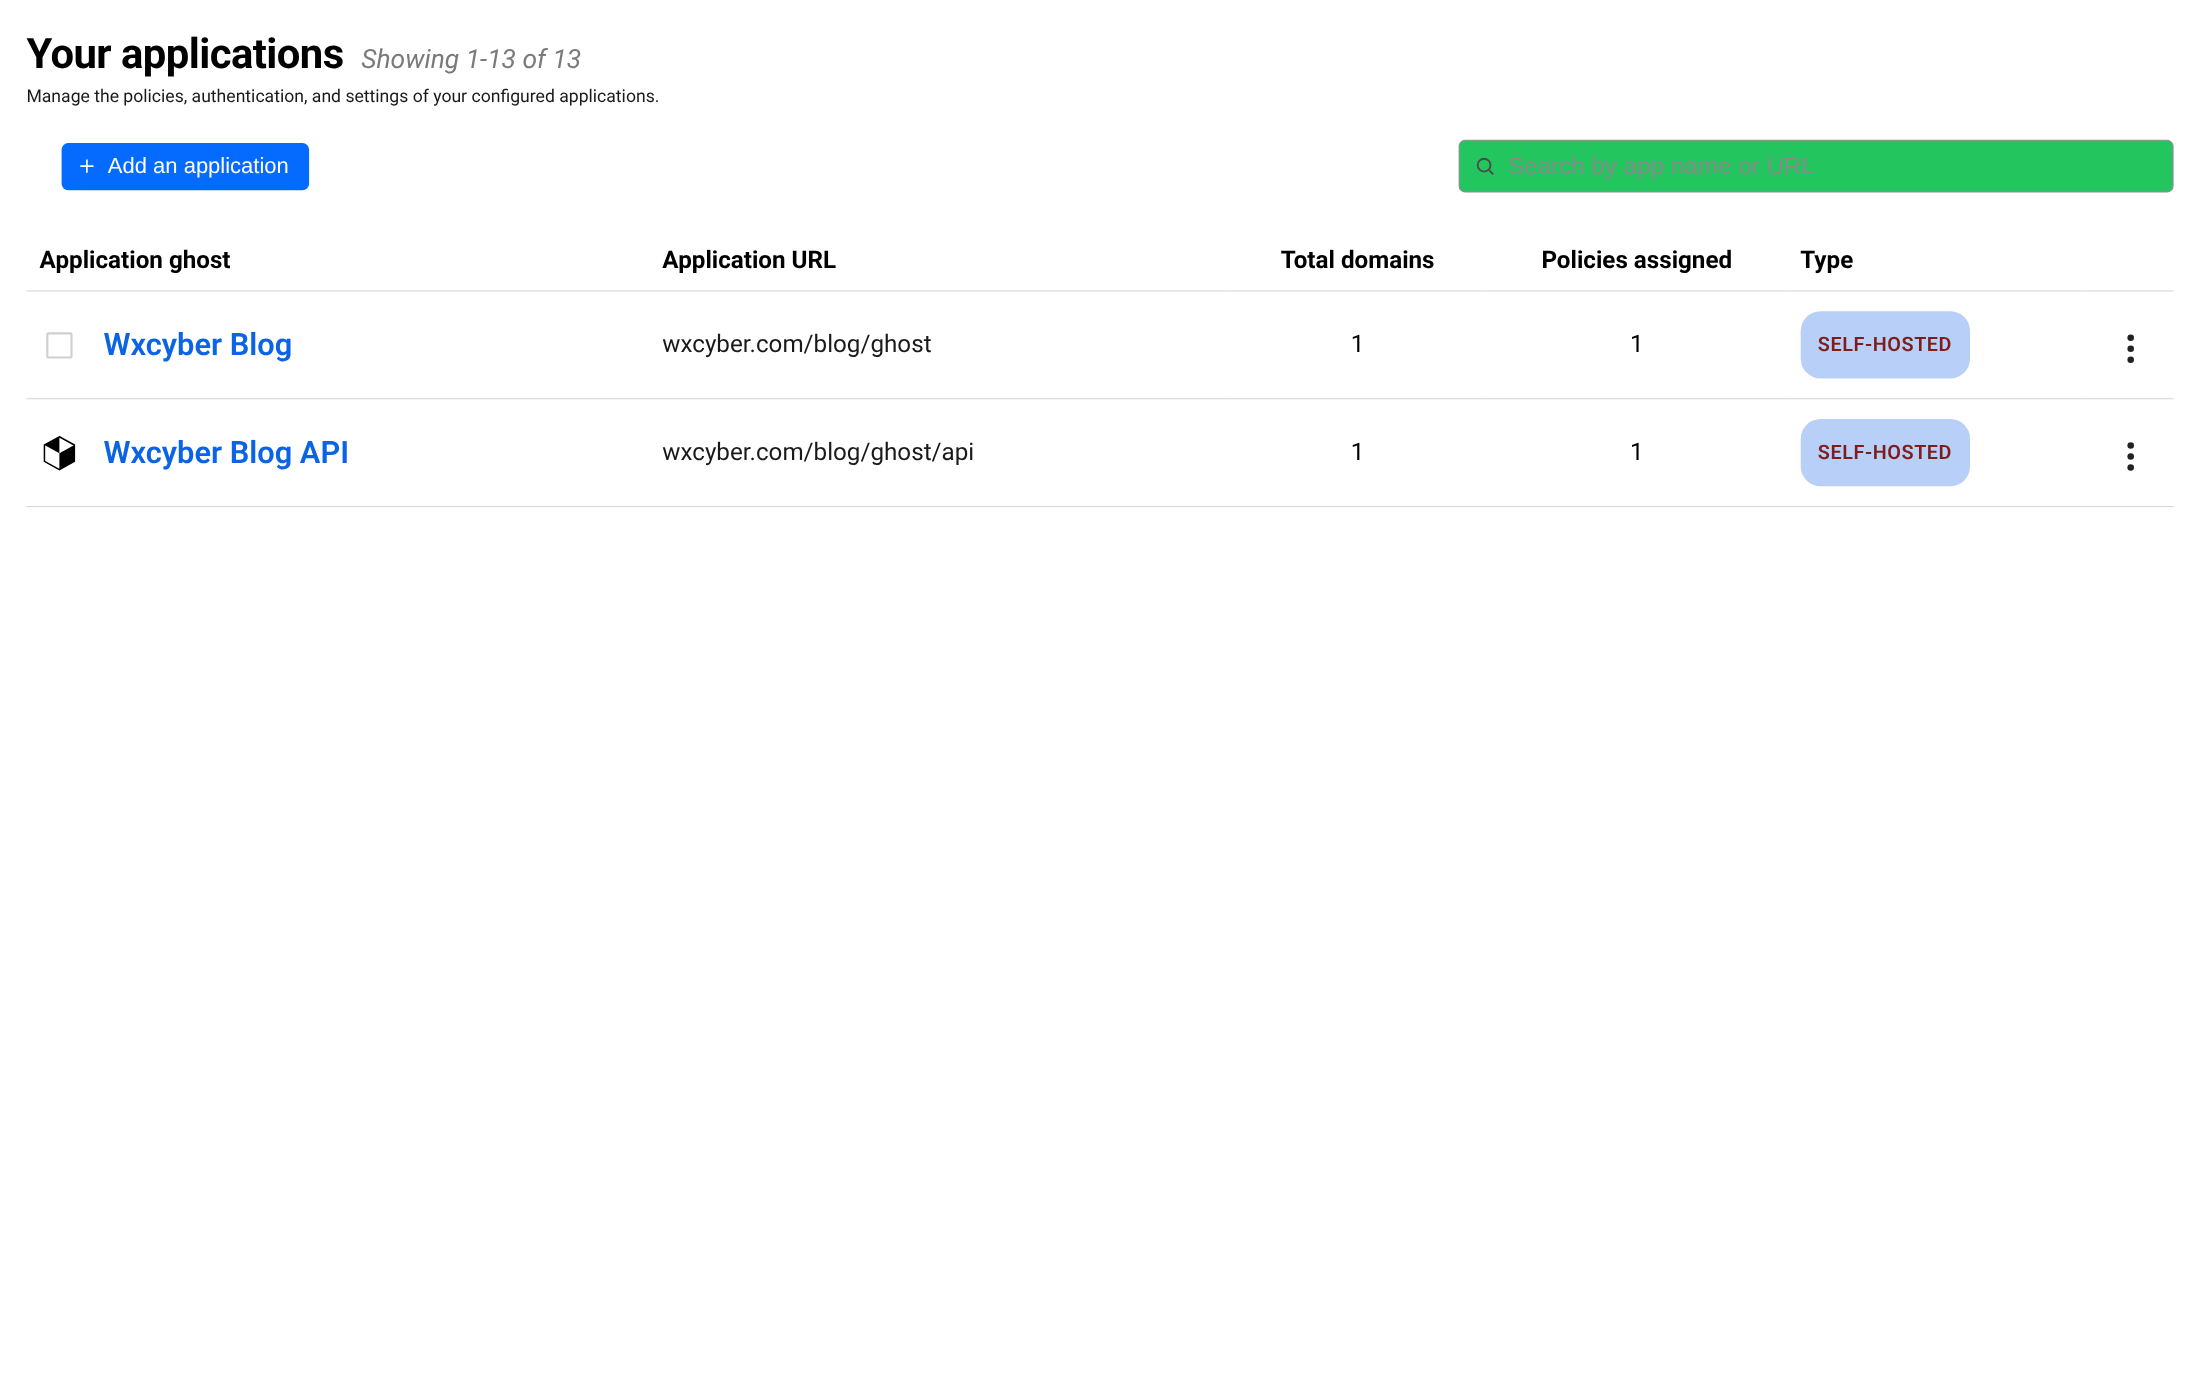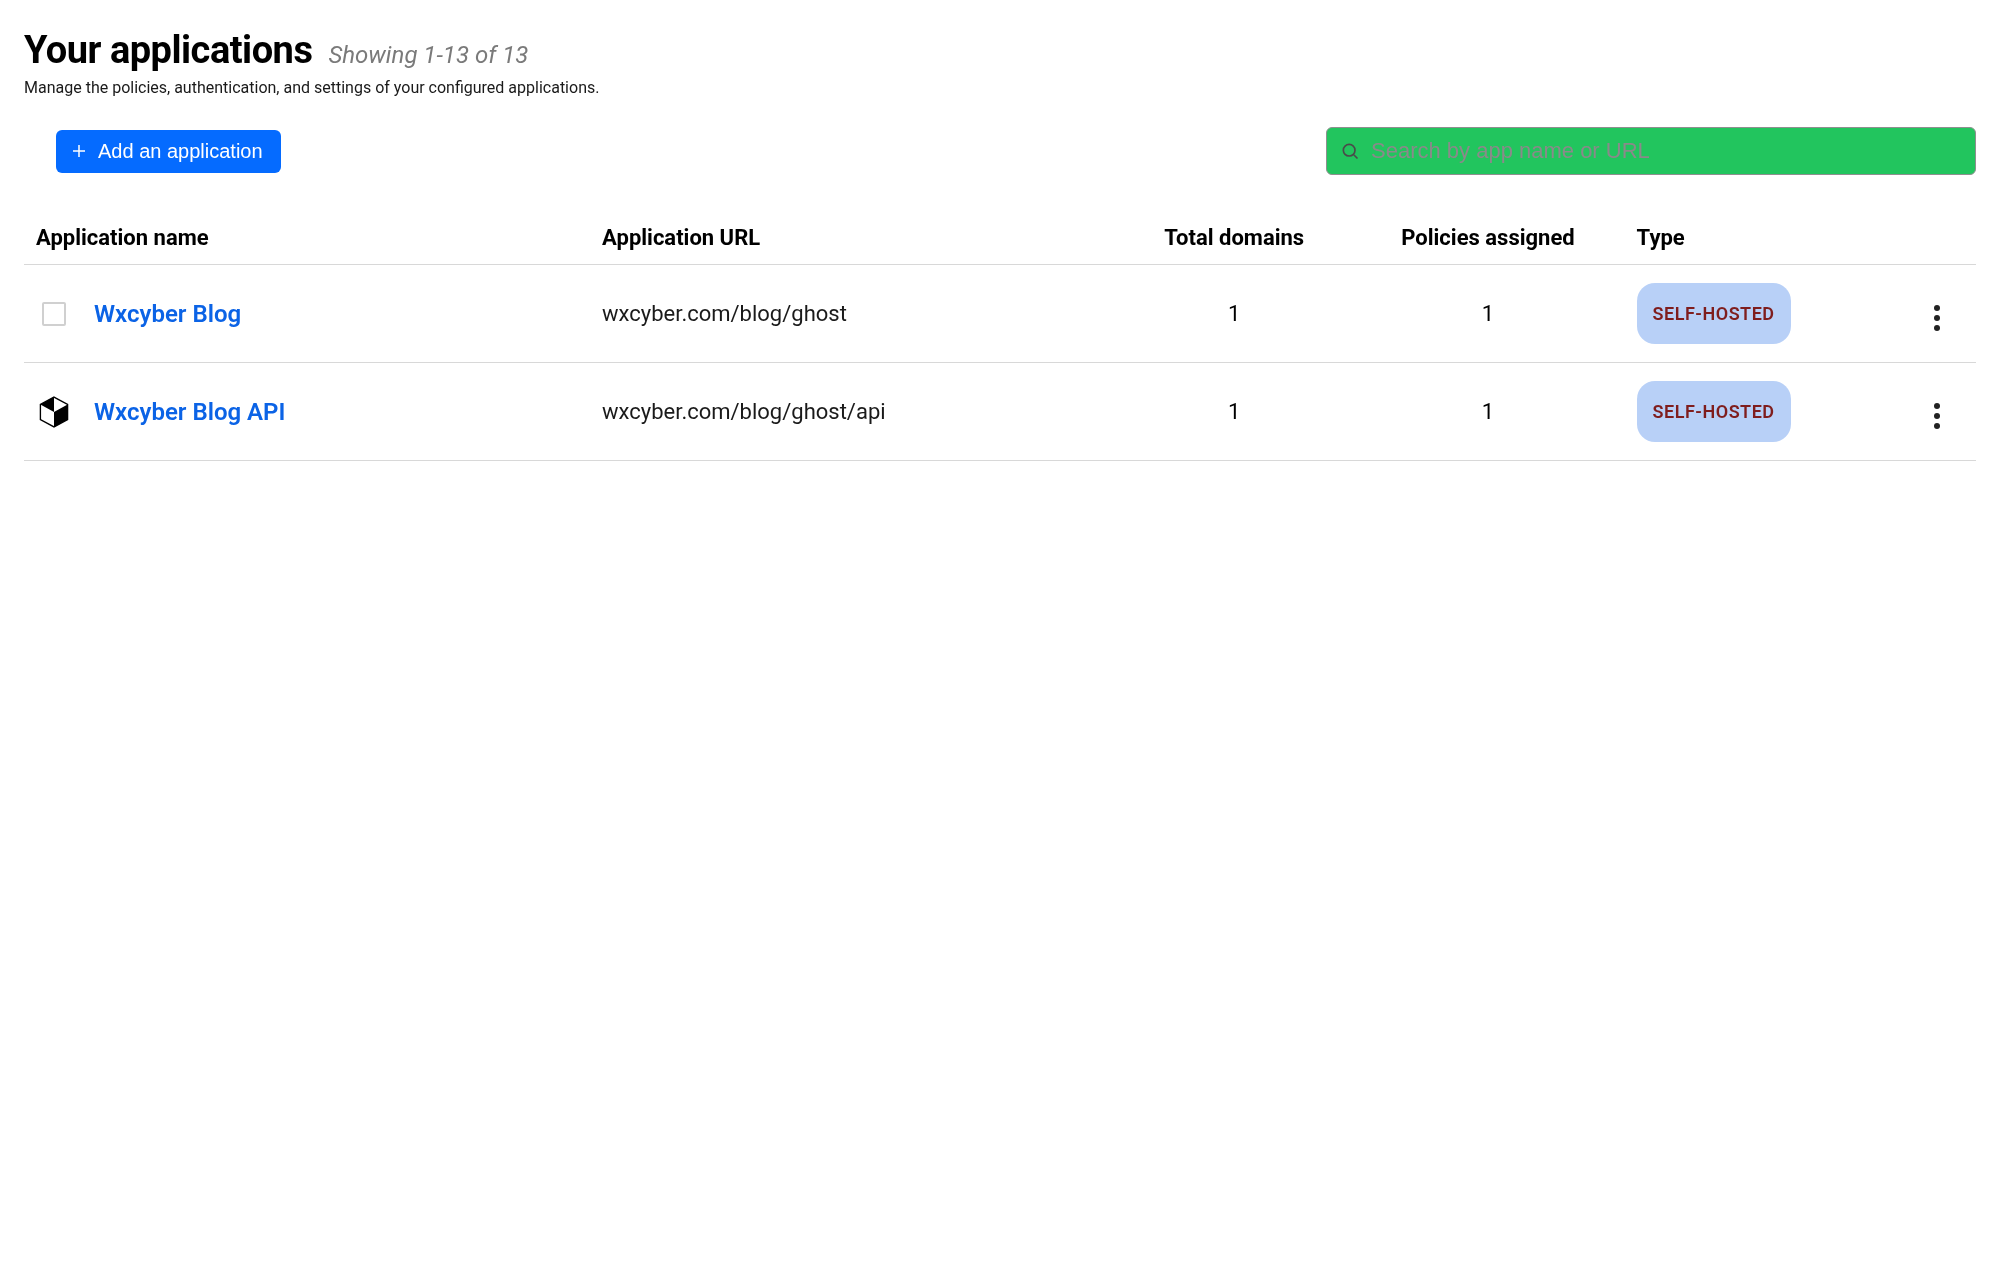--- a/index.html
+++ b/index.html
@@ -134,21 +134,21 @@
       border: 2px solid #d0d0d0;
       border-radius: 2px;
       width: 24px;
       height: 24px;
       margin-left: 6px;
       margin-right: 6px;
     }
     .app-link {
       color: #0b63e6;
       font-weight: 600;
-      font-size: 24px;
+      font-size: 28px;
       text-decoration: none;
       cursor: pointer;
     }
     .app-url {
       color: #1a1a1a;
     }
     .badge {
       display: inline-block;
       background: #b8d0f7;
       color: #7f1d1d;
@@ -208,21 +208,21 @@
       <circle cx="11" cy="11" r="7"></circle>
       <line x1="16.5" y1="16.5" x2="21" y2="21"></line>
     </svg>
     <input class="search-input" type="text" placeholder="Search by app name or URL" style="">
   </div>
 </div>
 
 <table class="app-table">
   <thead>
     <tr>
-      <th class="col-name">Application name</th>
+      <th class="col-name">Application ghost</th>
       <th class="col-url">Application URL</th>
       <th class="col-domains">Total domains</th>
       <th class="col-policies">Policies assigned</th>
       <th class="col-type">Type</th>
       <th class="col-menu"></th>
     </tr>
   </thead>
   <tbody>
     <tr>
       <td>

